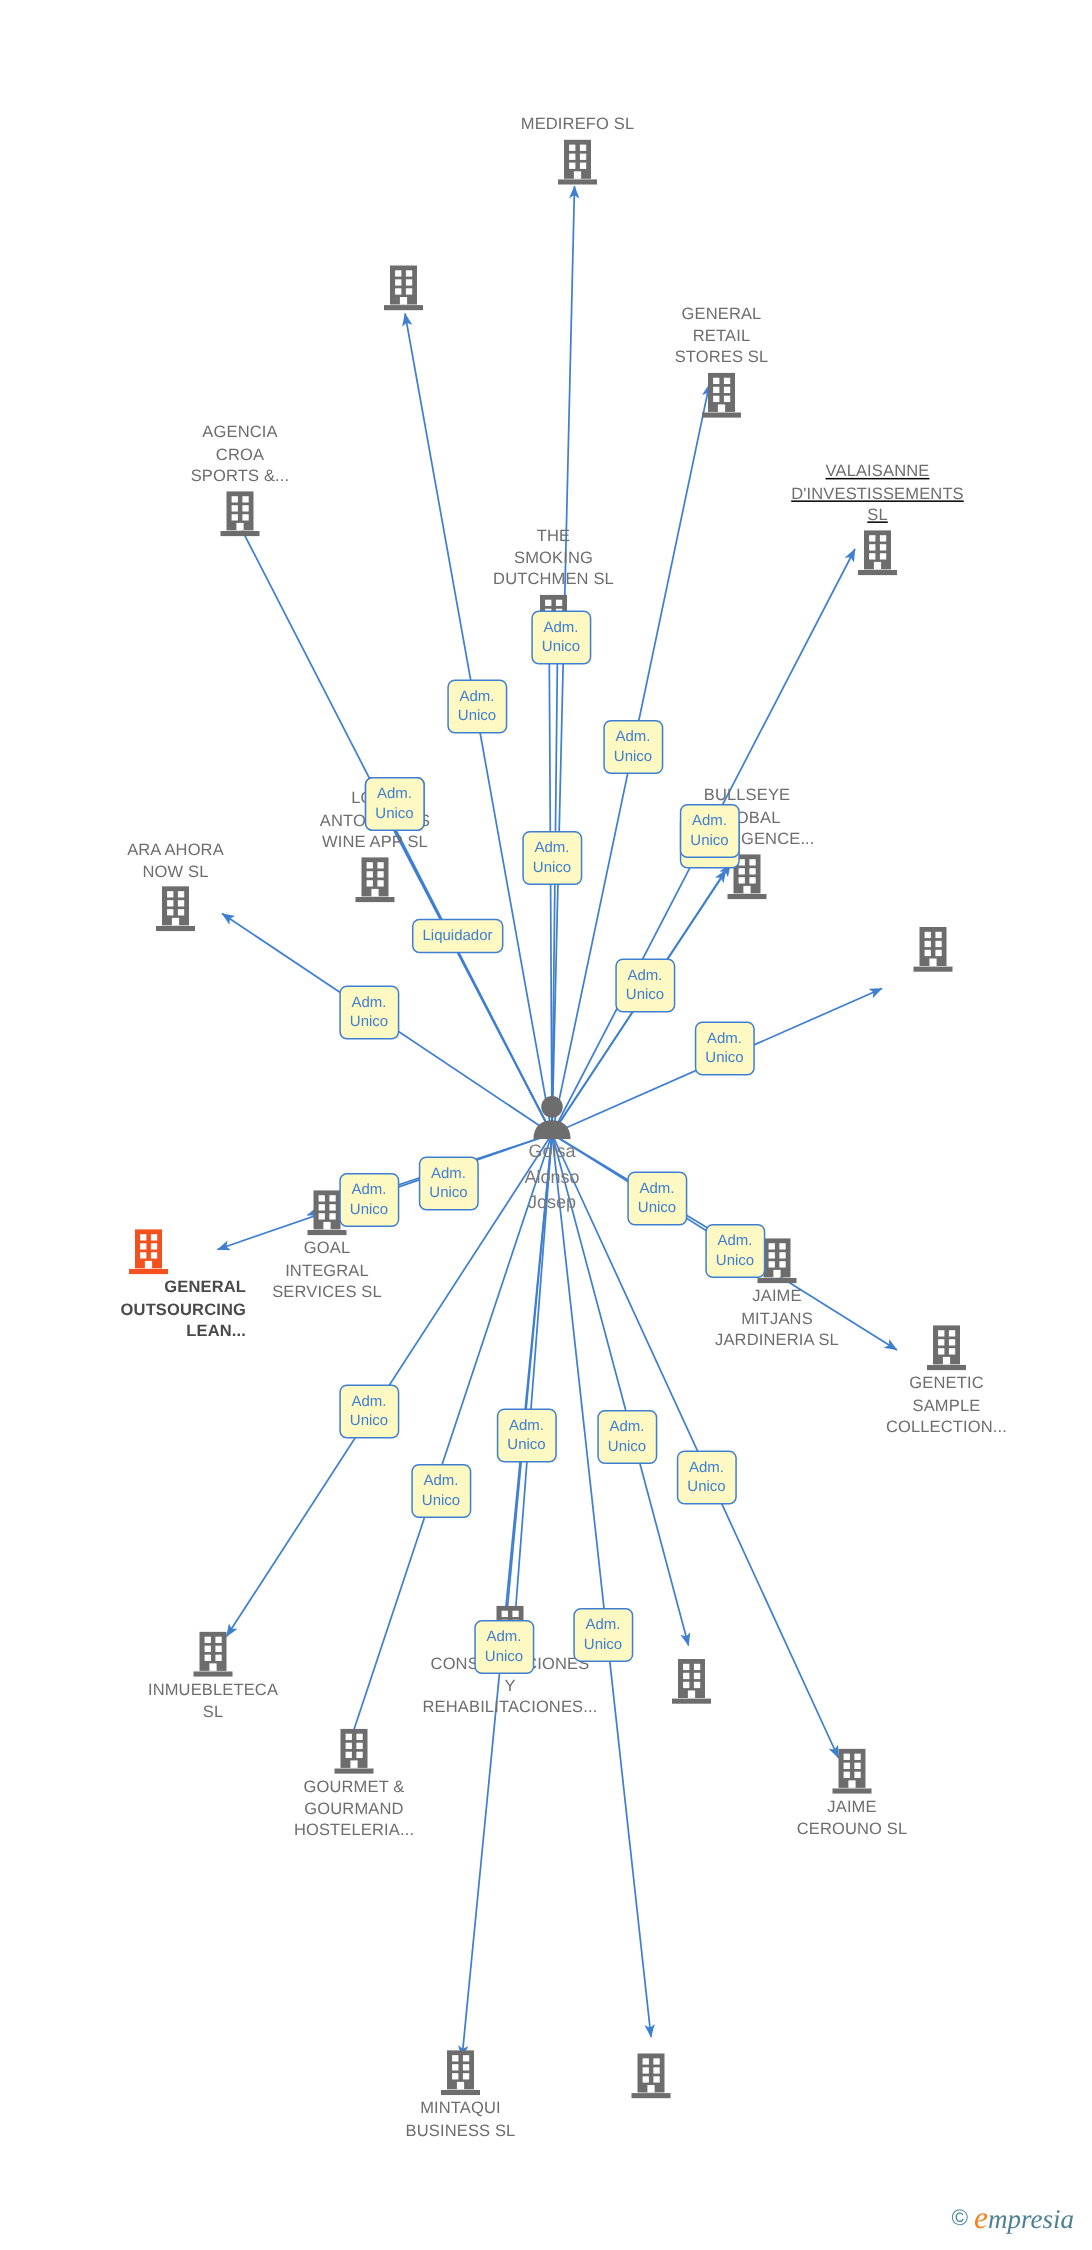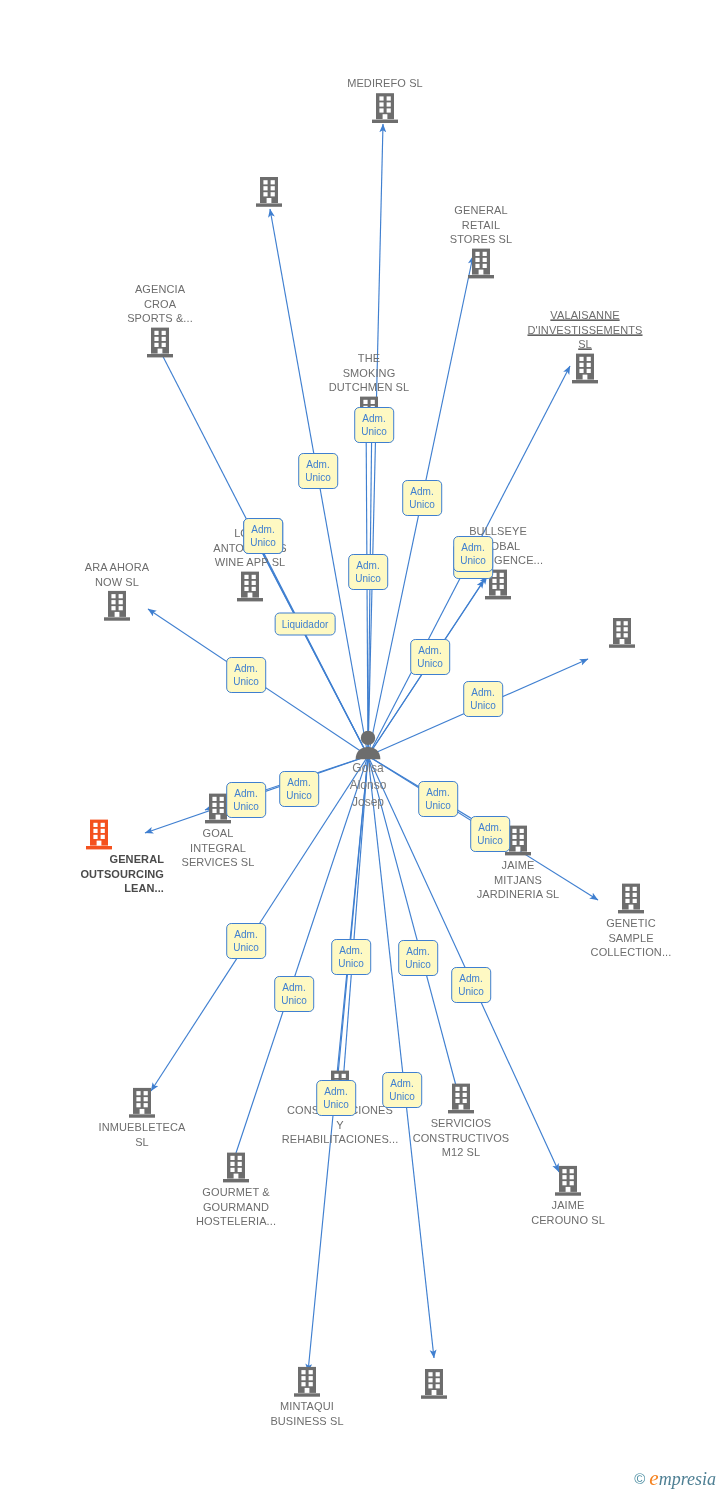--- a/index.html
+++ b/index.html
@@ -359,25 +359,20 @@
           <rect x="6" y="1" width="18" height="26" fill="#6d6d6d"></rect>
           <rect x="9.4" y="4.2" width="4.2" height="4.2" fill="#ffffff"></rect>
           <rect x="16.6" y="4.2" width="4.2" height="4.2" fill="#ffffff"></rect>
           <rect x="9.4" y="10.2" width="4.2" height="4.2" fill="#ffffff"></rect>
           <rect x="16.6" y="10.2" width="4.2" height="4.2" fill="#ffffff"></rect>
           <rect x="9.4" y="16.2" width="4.2" height="4.2" fill="#ffffff"></rect>
           <rect x="16.6" y="16.2" width="4.2" height="4.2" fill="#ffffff"></rect>
           <rect x="12.6" y="22" width="4.8" height="5" fill="#ffffff"></rect>
           <rect x="2" y="27.4" width="26" height="3.4" fill="#6d6d6d"></rect>
         </svg>
-        <div class="lbl">
-          <div>SERVICIOS</div>
-          <div>CONSTRUCTIVOS</div>
-          <div>M12  SL</div>
-        </div>
       </div>
       <div class="node" style="left: 568px; top: 1196px;">
         <svg width="30" height="32" viewBox="0 0 30 32" class="ico">
           <rect x="6" y="1" width="18" height="26" fill="#6d6d6d"></rect>
           <rect x="9.4" y="4.2" width="4.2" height="4.2" fill="#ffffff"></rect>
           <rect x="16.6" y="4.2" width="4.2" height="4.2" fill="#ffffff"></rect>
           <rect x="9.4" y="10.2" width="4.2" height="4.2" fill="#ffffff"></rect>
           <rect x="16.6" y="10.2" width="4.2" height="4.2" fill="#ffffff"></rect>
           <rect x="9.4" y="16.2" width="4.2" height="4.2" fill="#ffffff"></rect>
           <rect x="16.6" y="16.2" width="4.2" height="4.2" fill="#ffffff"></rect>

